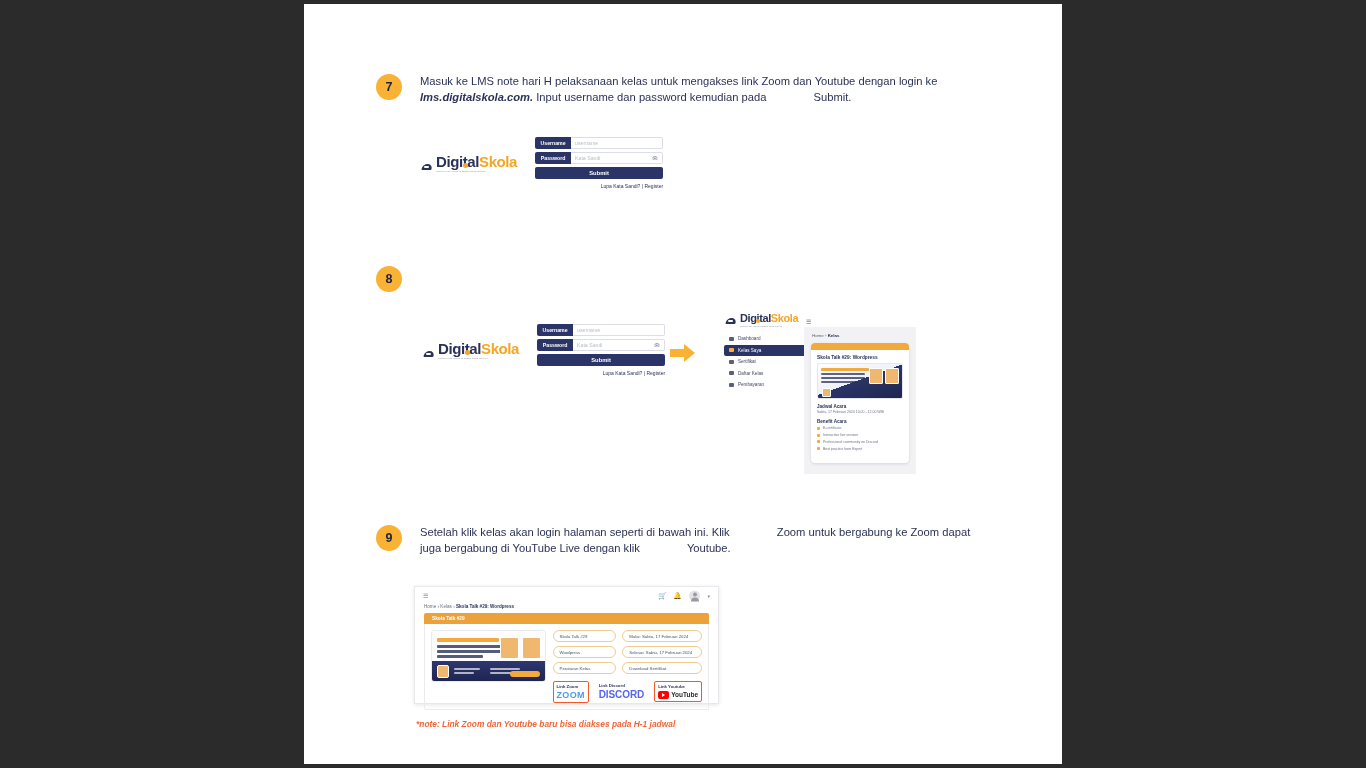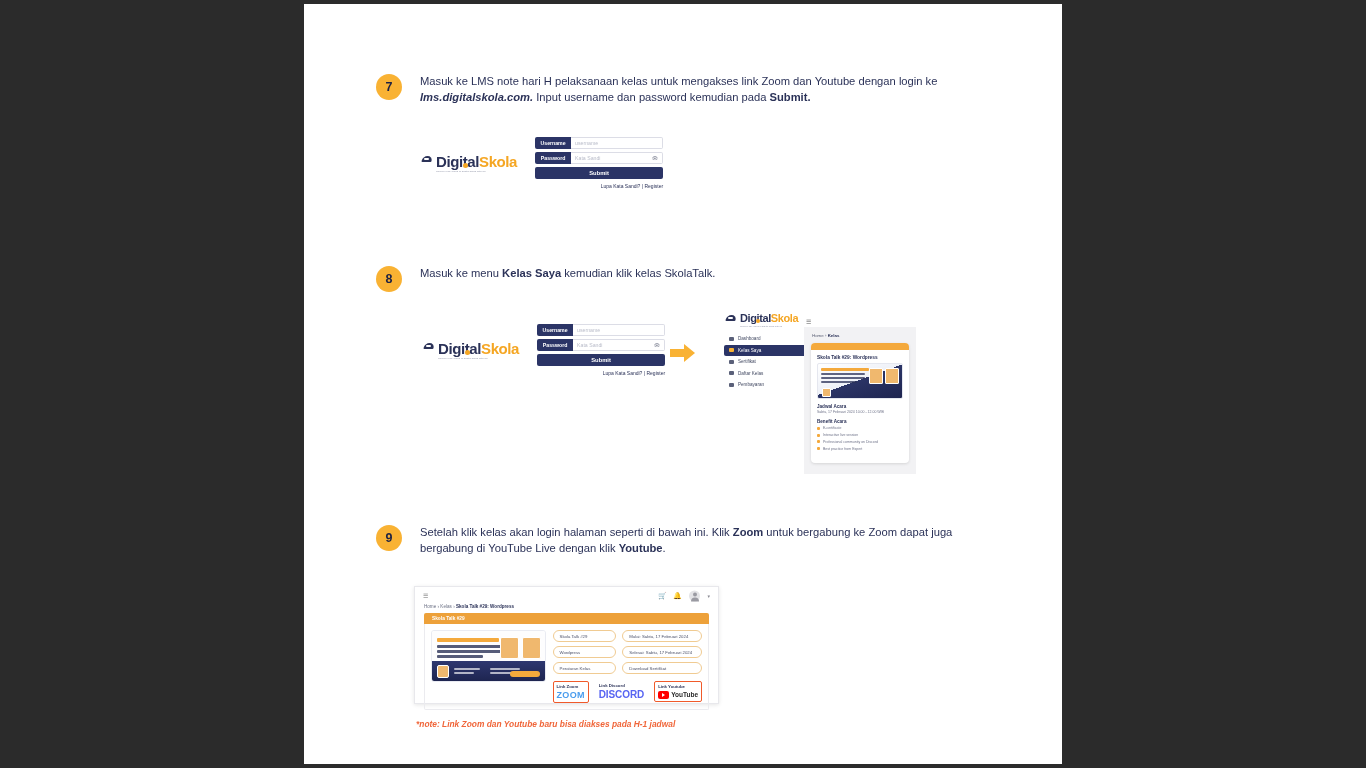--- a/index.html
+++ b/index.html
@@ -26,26 +26,26 @@
     display: flex; align-items: center; justify-content: center;
     flex: 0 0 26px;
   }
   .step-text {
     margin-left: 18px;
     color: #2b3258;
     font-size: 11.2px;
     line-height: 1.42;
     max-width: 580px;
   }
-  .step-text b { font-weight: bold; }
+  .step-text b { font-weight: normal; margin-left: 44px; }
   .step-text i { font-style: italic; font-weight: bold; }
 
   
   .login-mock { position: absolute; display: flex; align-items: center; }
-  .logo { display: flex; align-items: flex-start; }
+  .logo { display: flex; align-items: flex-end; }
   .logo-mark {
     width: 11px; height: 11px; margin-right: 3px;
     position: relative;
   }
   .logo-mark::before {
     content: ""; position: absolute; left: 0; top: 2px;
     width: 10px; height: 6px;
     background: #2b3258;
     border-radius: 5px 5px 1px 1px;
     transform: skewX(-12deg);
@@ -319,23 +319,20 @@
           <span class="eye-icon">👁</span>
         </div>
       </div>
       <div class="submit-btn">Submit</div>
       <div class="form-links">Lupa Kata Sandi? | Register</div>
     </div>
   </div>
 
   <div class="step" style="left:72px; top:262px; width:600px;">
     <div class="badge">8</div>
-    <div class="step-text">
-      <span>Masuk ke menu </span><b>Kelas Saya</b><span> kemudian klik kelas SkolaTalk.</span>
-    </div>
   </div>
 
   <div class="login-mock" style="left:120px; top:320px;">
     <div class="logo" style="position:relative;">
       <div class="logo-mark"></div>
       <div>
         <div class="logo-text"><span class="d">Digital</span><span class="s">Skola</span></div>
         <div class="logo-tag">Uncover The World of Digital Skills with Us</div>
       </div>
       <div class="logo-dot" style="left:41px; top:9px;"></div>

